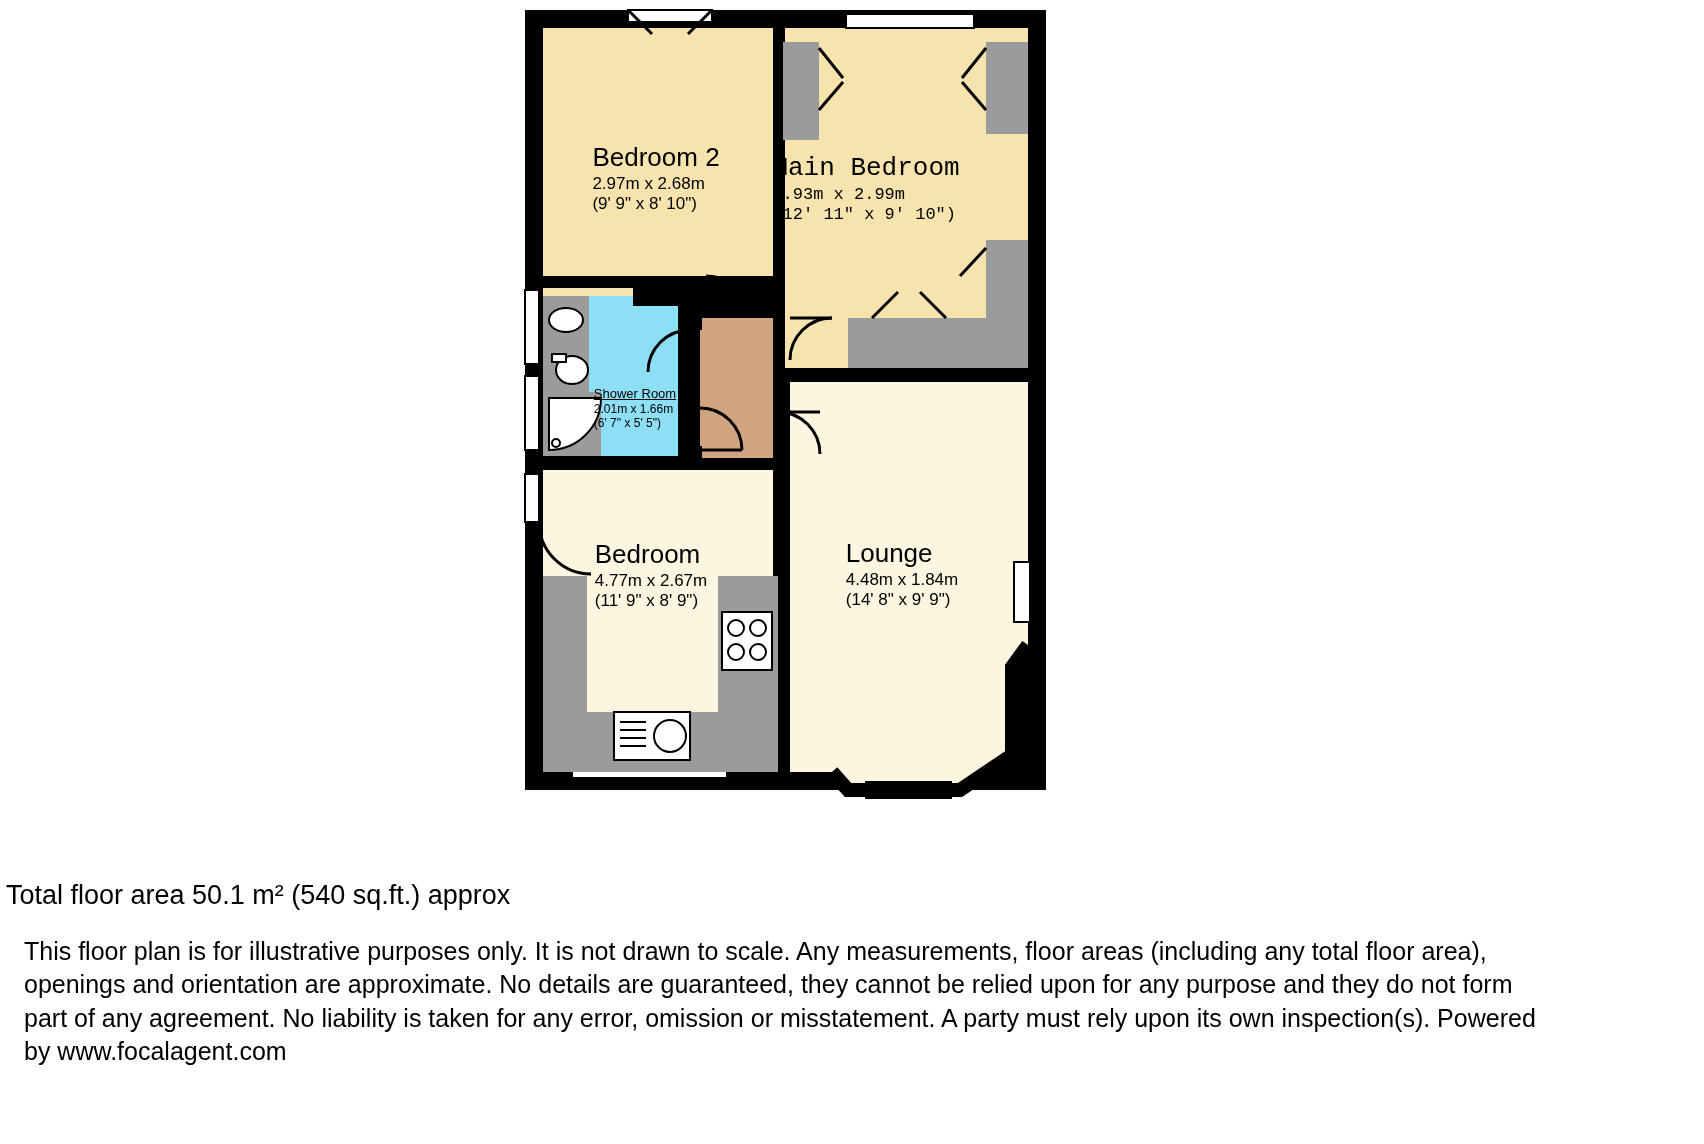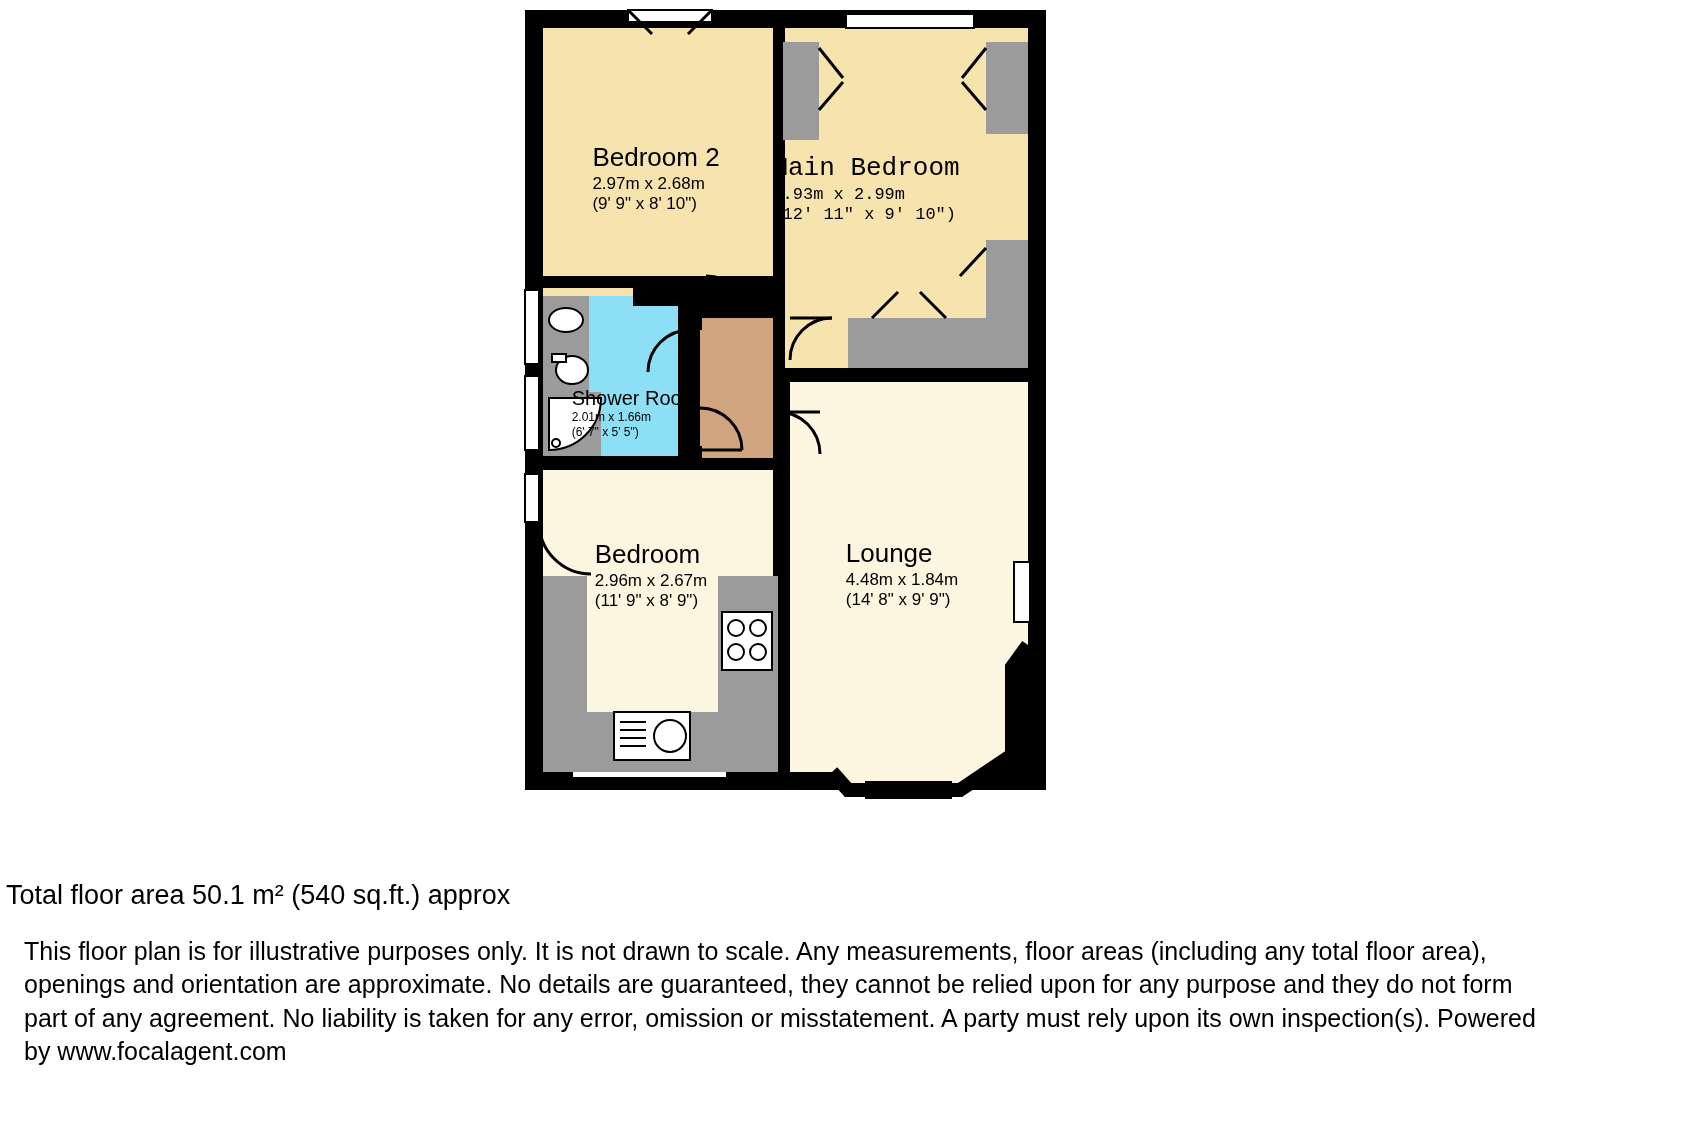--- a/index.html
+++ b/index.html
@@ -32,21 +32,21 @@
   }
   .room-label .name {
     font-size: 26px;
     font-weight: 400;
     display: block;
   }
   .room-label .dims {
     font-size: 17px;
     display: block;
   }
-  .room-label.small .name { font-size: 20px; }
+  .room-label.small .name { font-size: 13px; text-decoration: underline; }
   .room-label.small .dims { font-size: 12px; }
 
   #footer {
     position: absolute;
     left: 0;
     top: 880px;
     width: 1580px;
     padding: 0 4px;
     box-sizing: border-box;
   }
@@ -220,21 +220,21 @@
 </div>
 
 <div class="room-label small" style="left:635px; top:386px; transform:translateX(-50%);">
   <span class="name">Shower Room</span>
   <span class="dims">2.01m x 1.66m</span>
   <span class="dims">(6' 7" x 5' 5")</span>
 </div>
 
 <div class="room-label" style="left:651px; top:539px; transform:translateX(-50%);">
   <span class="name">Bedroom</span>
-  <span class="dims">2.96m x 2.67m</span>
+  <span class="dims">4.77m x 2.67m</span>
   <span class="dims">(11' 9" x 8' 9")</span>
 </div>
 
 <div class="room-label" style="left:902px; top:538px; transform:translateX(-50%);">
   <span class="name">Lounge</span>
   <span class="dims">4.48m x 1.84m</span>
   <span class="dims">(14' 8" x 9' 9")</span>
 </div>
 
 <div id="footer">

